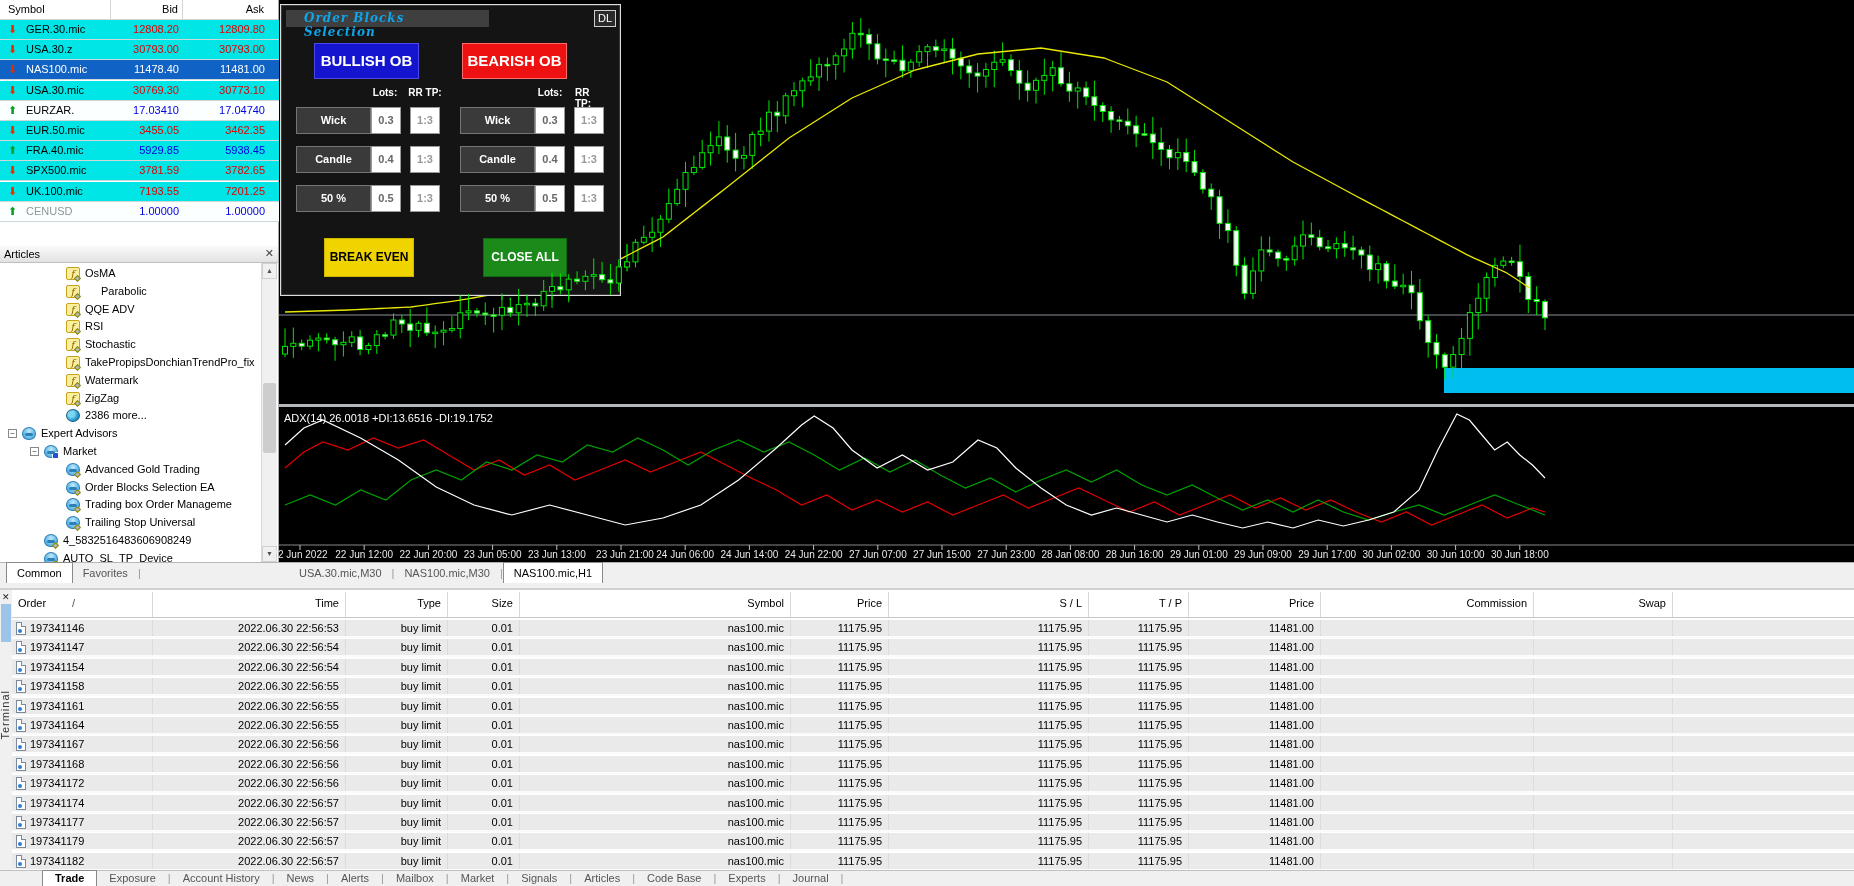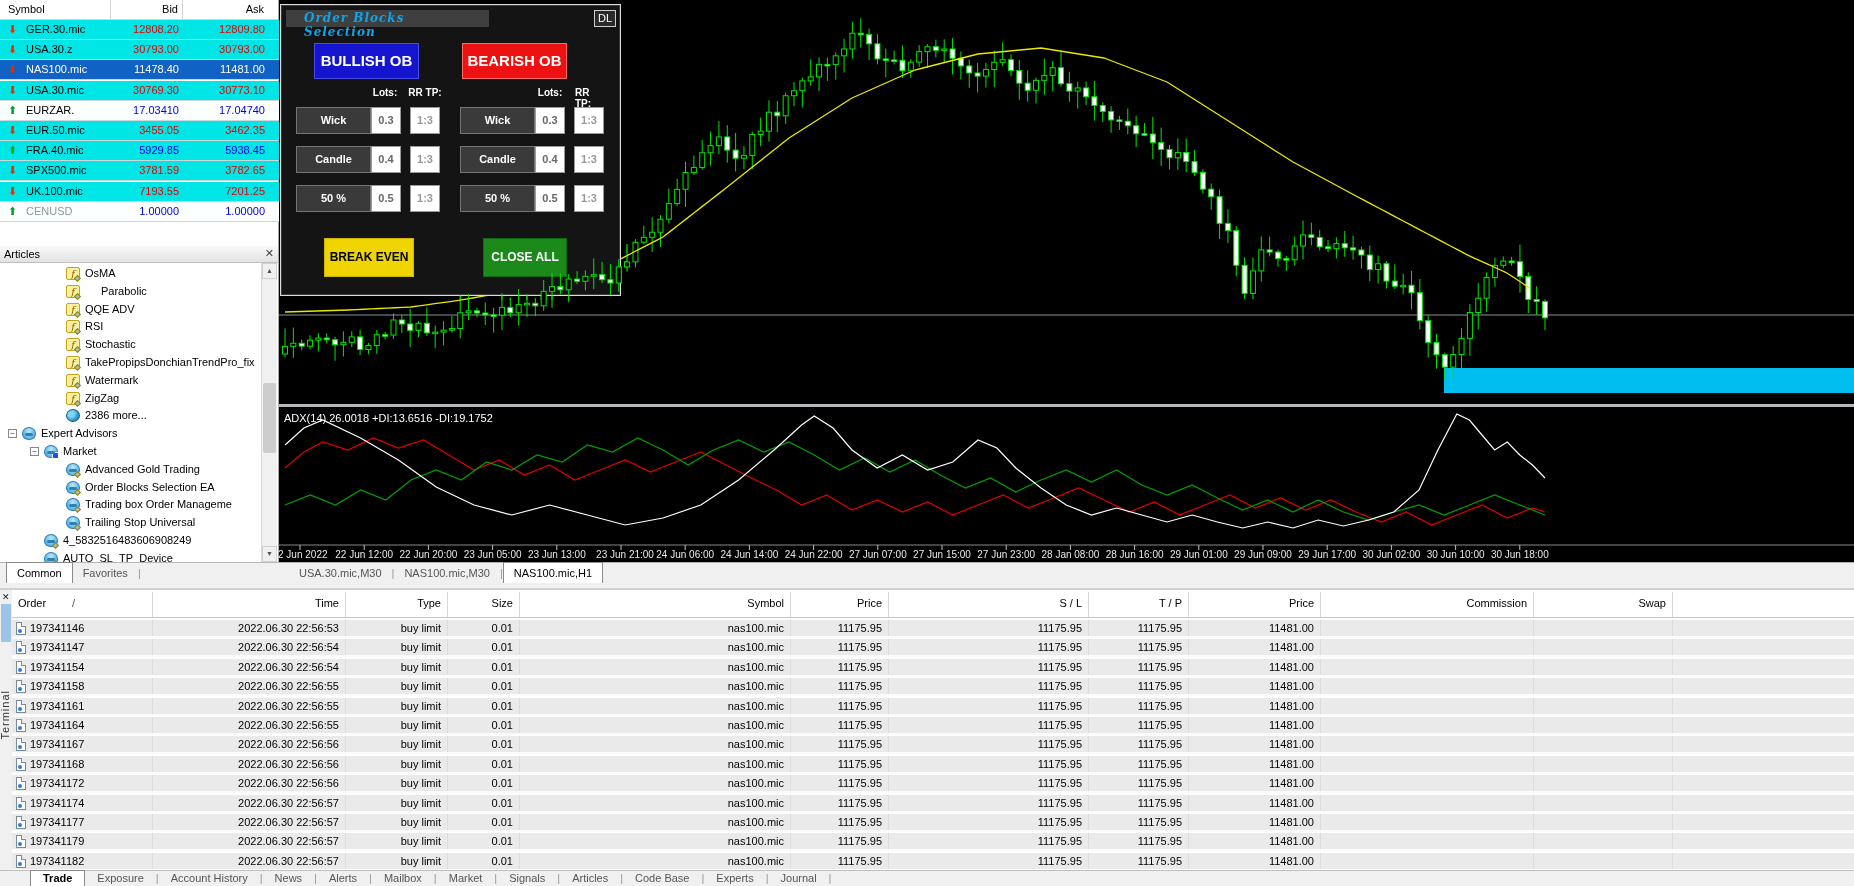--- a/index.html
+++ b/index.html
@@ -81,21 +81,21 @@
   #term-vlabel { position:absolute; left:-1px; top:100px; width:14px; color:#333; writing-mode:vertical-rl; transform:rotate(180deg); letter-spacing:1px; }
   .th-row { position:absolute; left:12px; top:2px; width:1842px; height:26px; background:#fff; border-bottom:1px solid #c8c8c8; }
   .th-cell, .td-cell { position:absolute; top:5px; white-space:nowrap; overflow:hidden; }
   .t-row { position:absolute; left:12px; width:1842px; height:18px; background:#eaeaea; border-bottom:2px solid #fbfbfb; }
   .t-row .td-cell { top:2px; }
   .colline { position:absolute; top:0; bottom:0; width:1px; background:#d8d8d8; }
   .doc-ic { position:absolute; left:4px; top:2px; width:10px; height:13px; background:#fff; border:1px solid #7a8a9a; }
   .doc-ic:after { content:""; position:absolute; right:-1px; top:-1px; width:4px; height:4px; background:#eaeaea; border-left:1px solid #7a8a9a; border-bottom:1px solid #7a8a9a; }
   .doc-ic:before { content:""; position:absolute; left:1px; bottom:1px; width:4px; height:4px; border-radius:50%; background:#2e7cd6; }
   
-  #bottom-tabs { position:absolute; left:0; top:870px; width:1854px; height:16px; background:#f0f0f0; border-top:1px solid #c0c0c0; padding-left:30px; white-space:nowrap; }
+  #bottom-tabs { position:absolute; left:0; top:870px; width:1854px; height:16px; background:#f0f0f0; border-top:1px solid #c0c0c0; padding-left:42px; white-space:nowrap; }
   #bottom-tabs .tab { padding:1px 12px 3px; }
   #bottom-tabs .tab.active { font-weight:bold; padding-top:1px; }
 </style>
 </head>
 <body>
 
 <div id="market-watch">
   <div class="mw-header">
     <span class="mw-col-sym">Symbol</span>
     <span class="mw-col-bid">Bid</span>

